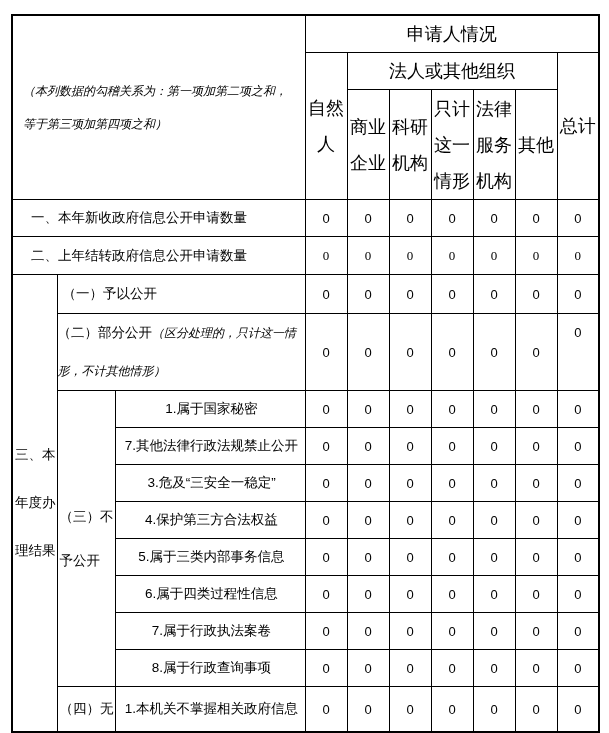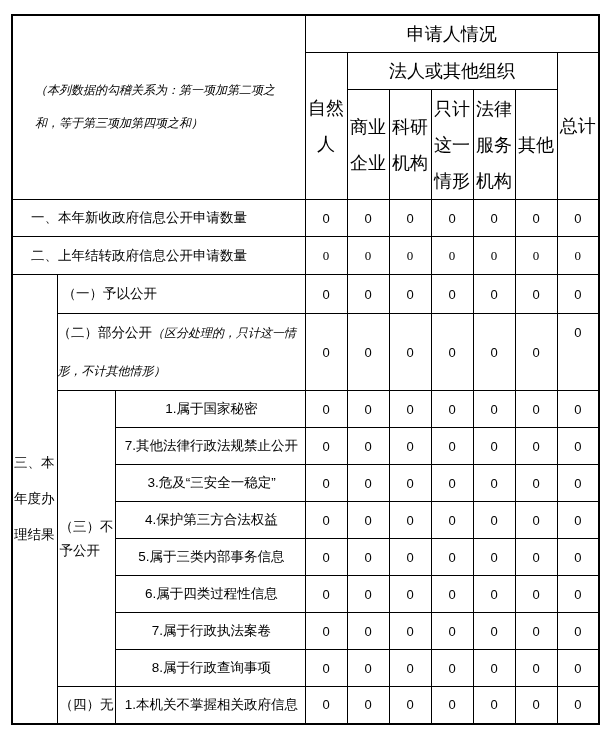--- a/index.html
+++ b/index.html
@@ -16,54 +16,54 @@
   }
   td{
     border:1px solid #000;
     padding:0;
     vertical-align:middle;
     font-size:13.5px;
     overflow:hidden;
   }
   
   td.note-cell{
-    font-family:Liberation Mono, monospace;
+    font-family:Liberation Serif, serif;
     font-style:italic;
     font-size:12px;
     line-height:33px;
     text-align:left;
-    padding:0 22px;
+    padding:0 10px;
   }
   td.hdr{
     text-align:center;
     font-size:18px;
     line-height:36px;
     word-break:break-all;
   }
   
   td.sec-label{
     text-align:left;
     font-size:13.5px;
     padding-left:18px;
   }
   td.vert-label{
-    text-align:left;
-    line-height:36px;
+    text-align:right;
+    line-height:48px;
     word-break:break-all;
     padding:4px 1px;
   }
   td.sub-label{
     text-align:left;
     padding-left:5px;
     line-height:38px;
     margin-left:20px;
   }
   td.wrap4{
     text-align:left;
-    line-height:24px;
+    line-height:44px;
     word-break:break-all;
     padding:0 1px 0 2px;
   }
   td.item-label{
     text-align:center;
     padding-left:3px;
     font-size:13.5px;
   }
   td.partial-cell{
     text-align:left;

